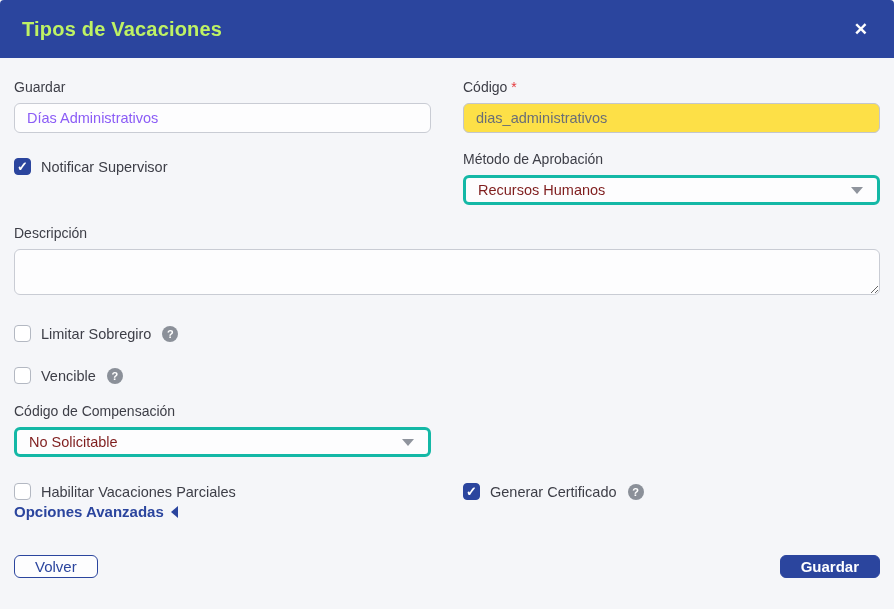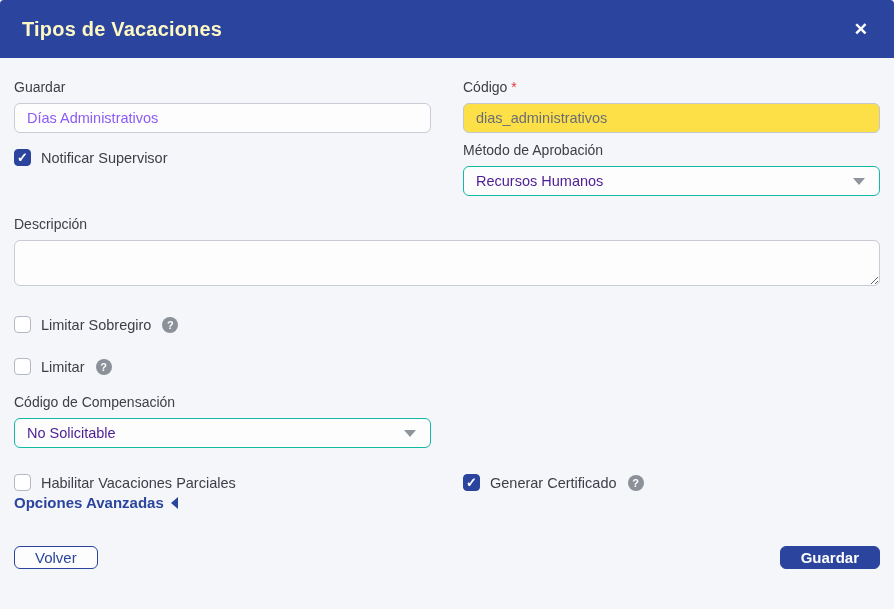--- a/index.html
+++ b/index.html
@@ -13,21 +13,21 @@
   .modal-header {
     height: 58px;
     background: #2b459e;
     display: flex;
     align-items: center;
     justify-content: space-between;
     padding: 0 22px;
     border-radius: 4px 4px 0 0;
   }
   .modal-title {
-    color: #fef9c3;
+    color: #bef264;
     font-size: 20px;
     font-weight: bold;
     letter-spacing: 0.2px;
   }
   .close-btn {
     color: #ffffff;
     font-size: 17px;
     font-weight: bold;
     cursor: pointer;
     line-height: 1;
@@ -62,25 +62,25 @@
     outline: none;
   }
   .text-input:disabled {
     background: #fde047;
     color: #6a6e76;
     border-color: #c3c6cd;
   }
   .select-box {
     width: 100%;
     height: 30px;
-    border: 1px solid #14b8a6;
+    border: 3px solid #14b8a6;
     border-radius: 6px;
     padding: 0 14px 0 12px;
     font-size: 14.5px;
-    color: #4c1d95;
+    color: #7f1d1d;
     background: #fdfdfe;
     display: flex;
     align-items: center;
     justify-content: space-between;
     cursor: pointer;
   }
   .caret-down {
     width: 0; height: 0;
     border-left: 6px solid transparent;
     border-right: 6px solid transparent;
@@ -137,21 +137,21 @@
     font-size: 11px;
     font-weight: bold;
     display: inline-flex;
     align-items: center;
     justify-content: center;
     margin-left: 1px;
     cursor: pointer;
   }
   
   .row-1 { margin-top: 0; }
-  .row-2 { margin-top: 10px; }
+  .row-2 { margin-top: 19px; }
   .cb-supervisor { margin-top: 6px; }
   .row-desc { margin-top: 21px; }
   .row-sobregiro { margin-top: 26px; }
   .row-vencible { margin-top: 25px; }
   .row-comp { margin-top: 20px; }
   .row-parciales { margin-top: 26px; }
   .row-advanced { margin-top: 3px; }
   
   .advanced-link {
     display: inline-flex;
@@ -240,21 +240,21 @@
     </div>
 
     <div class="check-row row-sobregiro">
       <span class="checkbox"></span>
       <span>Limitar Sobregiro</span>
       <span class="help-icon">?</span>
     </div>
 
     <div class="check-row row-vencible">
       <span class="checkbox"></span>
-      <span>Limitar</span>
+      <span>Vencible</span>
       <span class="help-icon">?</span>
     </div>
 
     <div class="grid2 row-comp">
       <div>
         <label class="field-label">Código de Compensación</label>
         <div class="select-box">
           <span>No Solicitable</span>
           <span class="caret-down"></span>
         </div>

